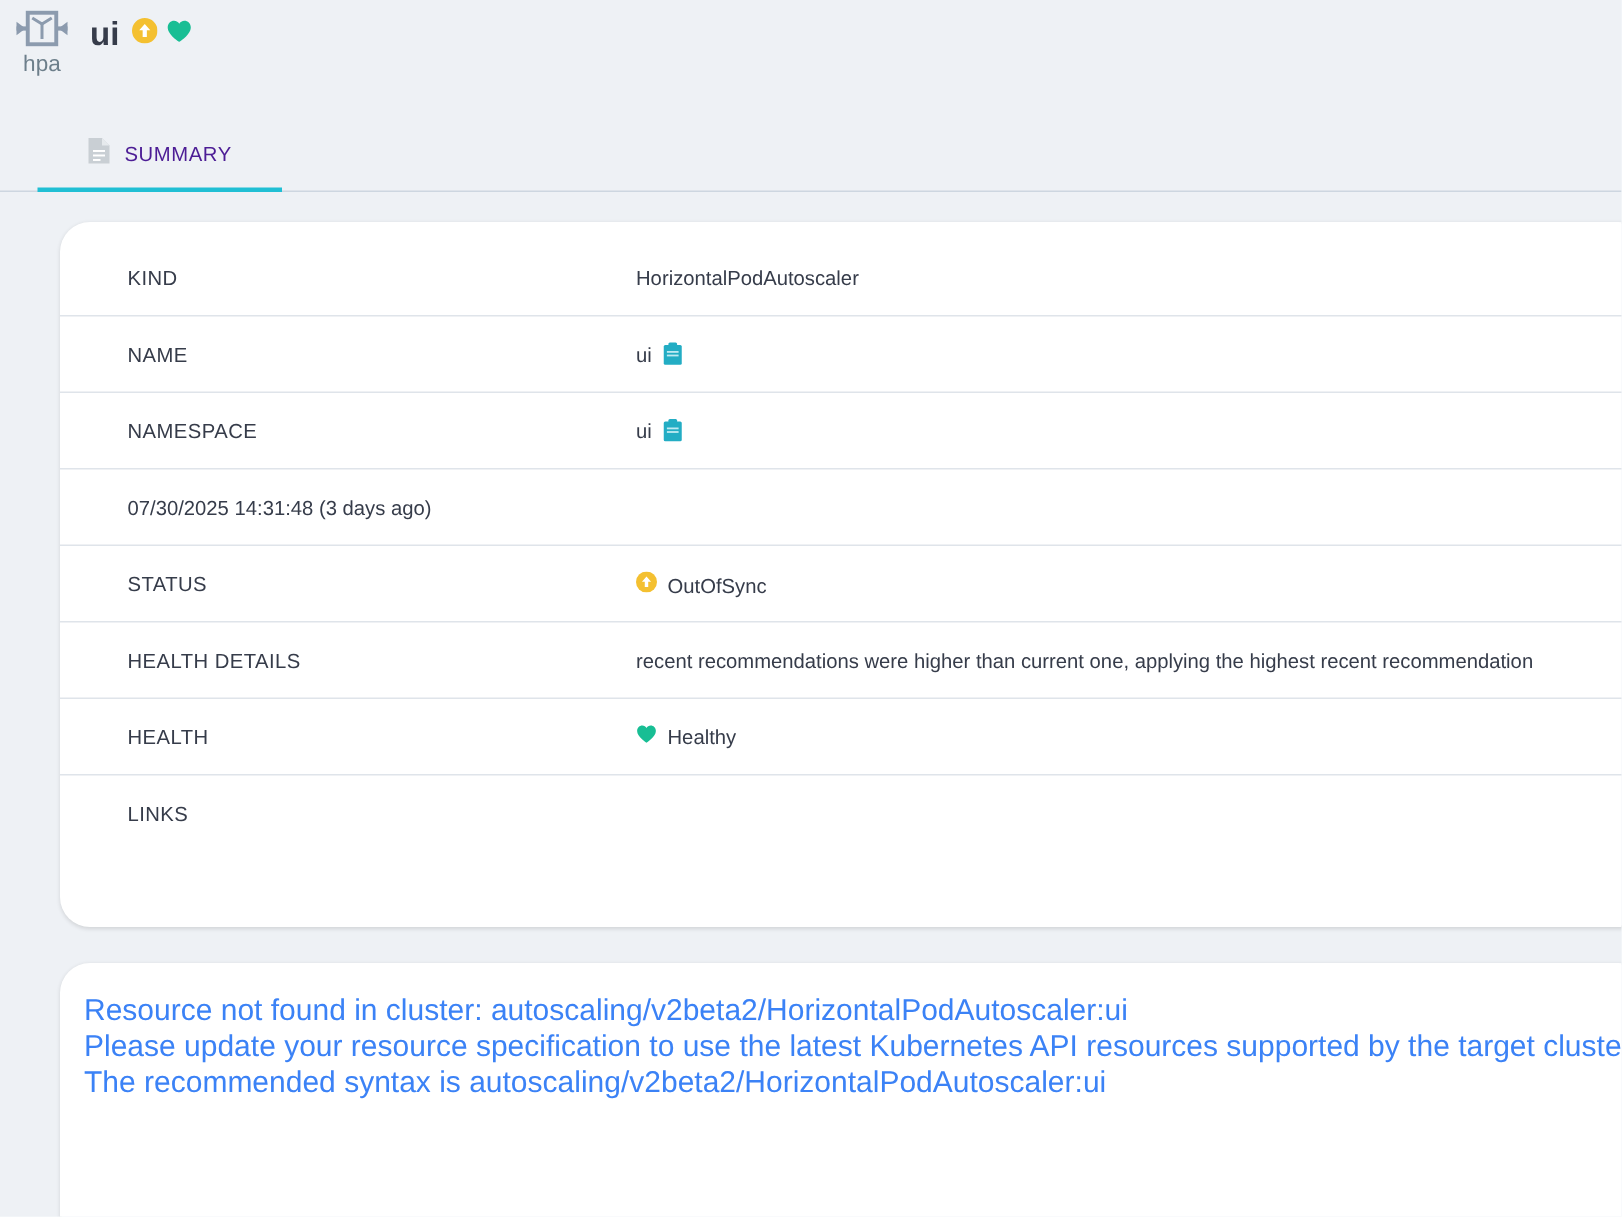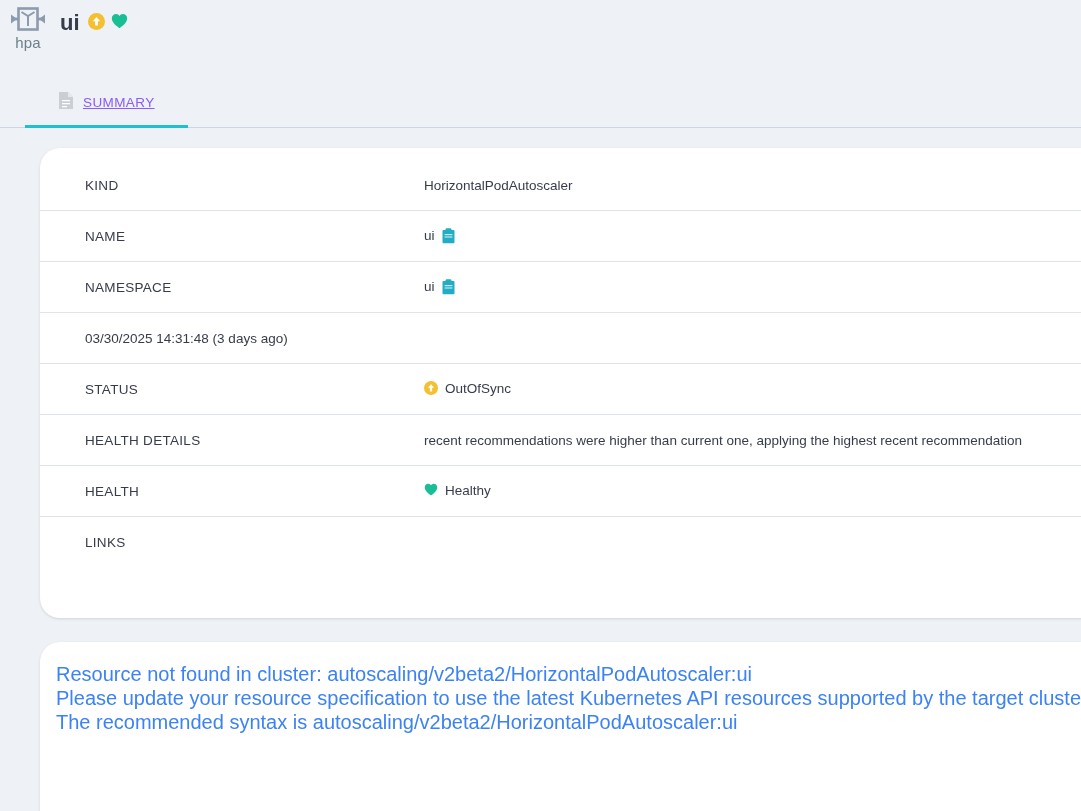--- a/index.html
+++ b/index.html
@@ -63,23 +63,22 @@
     bottom: 0;
     height: 100%;
     display: flex;
     align-items: center;
     gap: 9px;
     padding: 0 33px 0 33px;
     cursor: pointer;
   }
   .tab-top .tab-label {
     font-size: 13.5px;
-    color: #8b5cf6;
+    color: #4c1d95;
     letter-spacing: .4px;
-    text-decoration: underline;
   }
   .tab-top.active::after {
     content: "";
     position: absolute;
     left: 0; right: 0; bottom: -1px;
     height: 3px;
     background: #20bfd4;
   }
 
   
@@ -103,21 +102,21 @@
   .row:last-child { border-bottom: none; }
   .row-label {
     width: 339px;
     flex: 0 0 339px;
     font-size: 13.5px;
     color: #363c4a;
     letter-spacing: .3px;
   }
   .row-value {
     display: flex;
-    align-items: flex-start;
+    align-items: flex-end;
     gap: 7px;
     font-size: 13.5px;
     color: #363c4a;
   }
   .row-value .copy-btn { cursor: pointer; display: inline-flex; }
   .row-value.wide { font-size: 13.5px; }
 
   
   .card-manifest { margin-top: 24px; height: 290px; }
   .mtabs {
@@ -249,21 +248,21 @@
           <rect x="3.6" y="0.3" width="5.8" height="3.4" rx="1" fill="#23adc4"></rect>
           <rect x="2.6" y="6" width="7.8" height="1.2" fill="#bfeaf2"></rect>
           <rect x="2.6" y="8.4" width="7.8" height="1.2" fill="#bfeaf2"></rect>
         </svg>
       </span>
     </div>
   </div>
 
   <div class="row">
     <div class="row-value">
-      <span>03/30/2025 14:31:48  (3 days ago)</span>
+      <span>07/30/2025 14:31:48  (3 days ago)</span>
     </div>
   </div>
 
   <div class="row">
     <div class="row-label">STATUS</div>
     <div class="row-value">
       <span>
         <svg width="14" height="14" viewBox="0 0 17 17">
           <circle cx="8.5" cy="8.5" r="8.5" fill="#f4c030"></circle>
           <path d="M8.5 4 L12.2 8.2 L9.9 8.2 L9.9 12.6 L7.1 12.6 L7.1 8.2 L4.8 8.2 Z" fill="#ffffff"></path>

